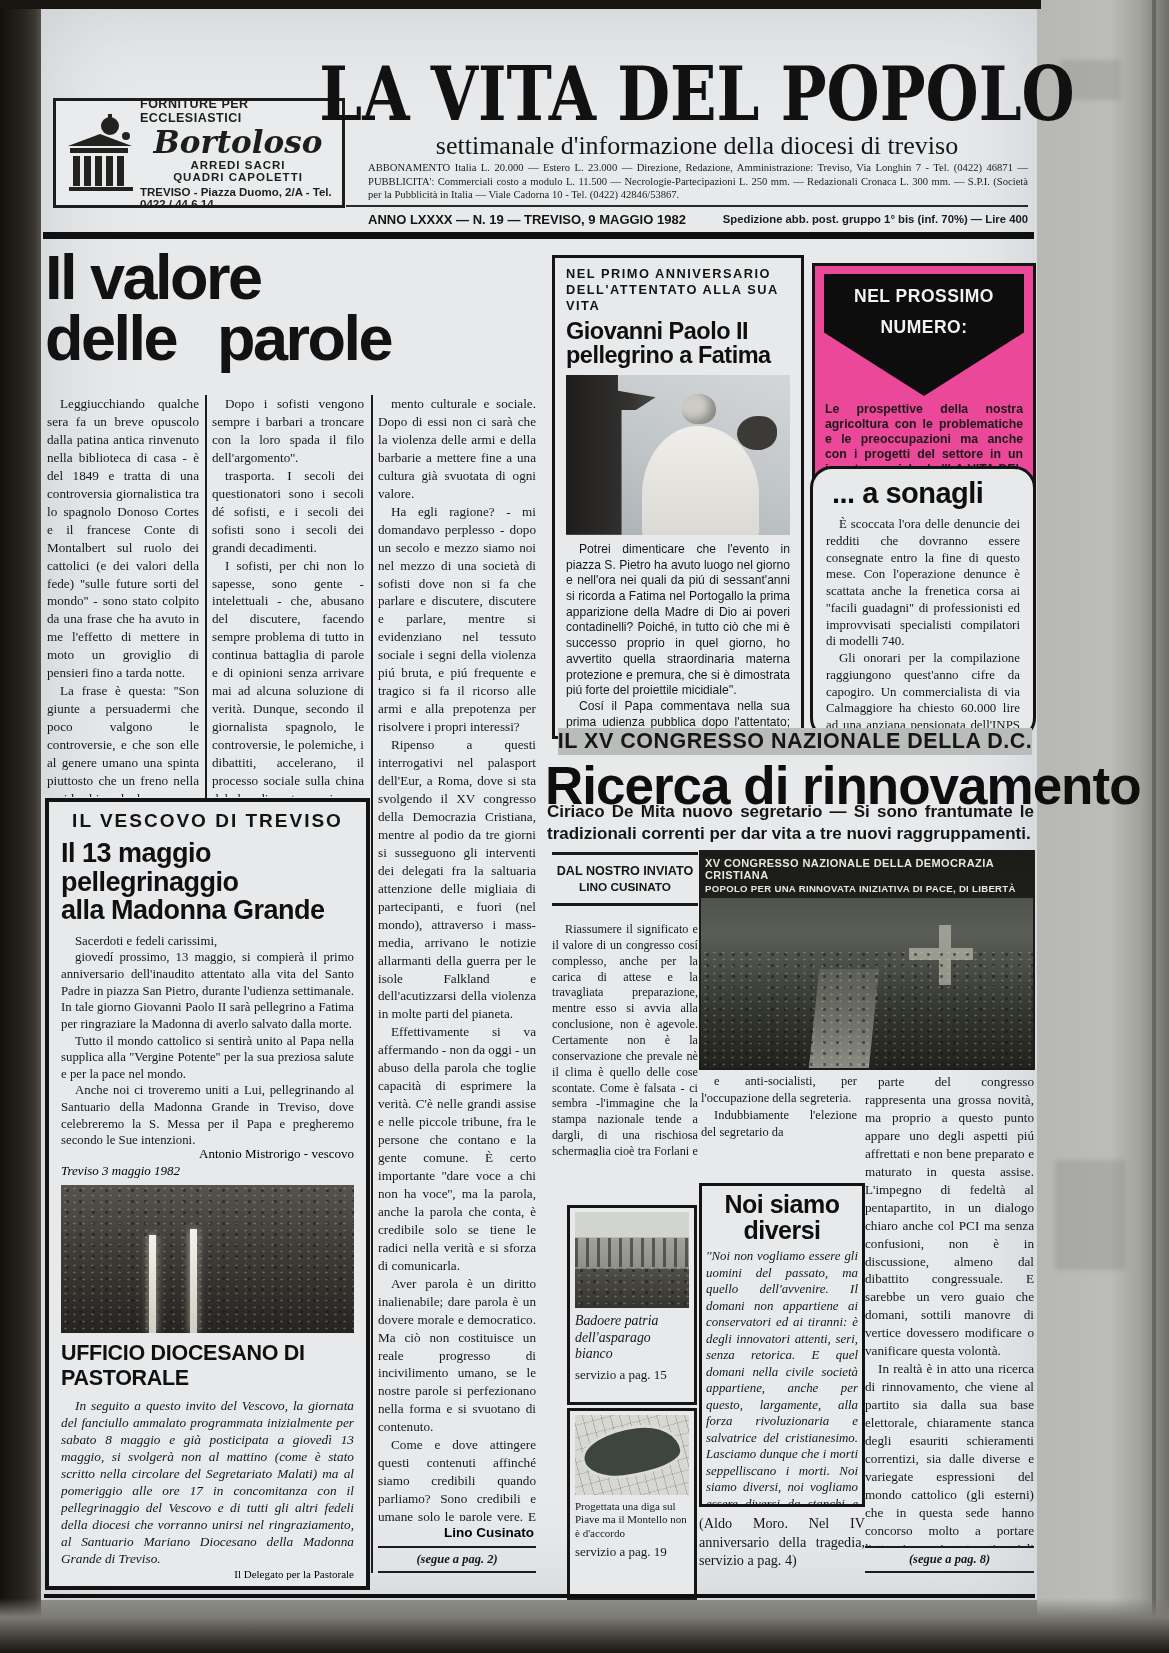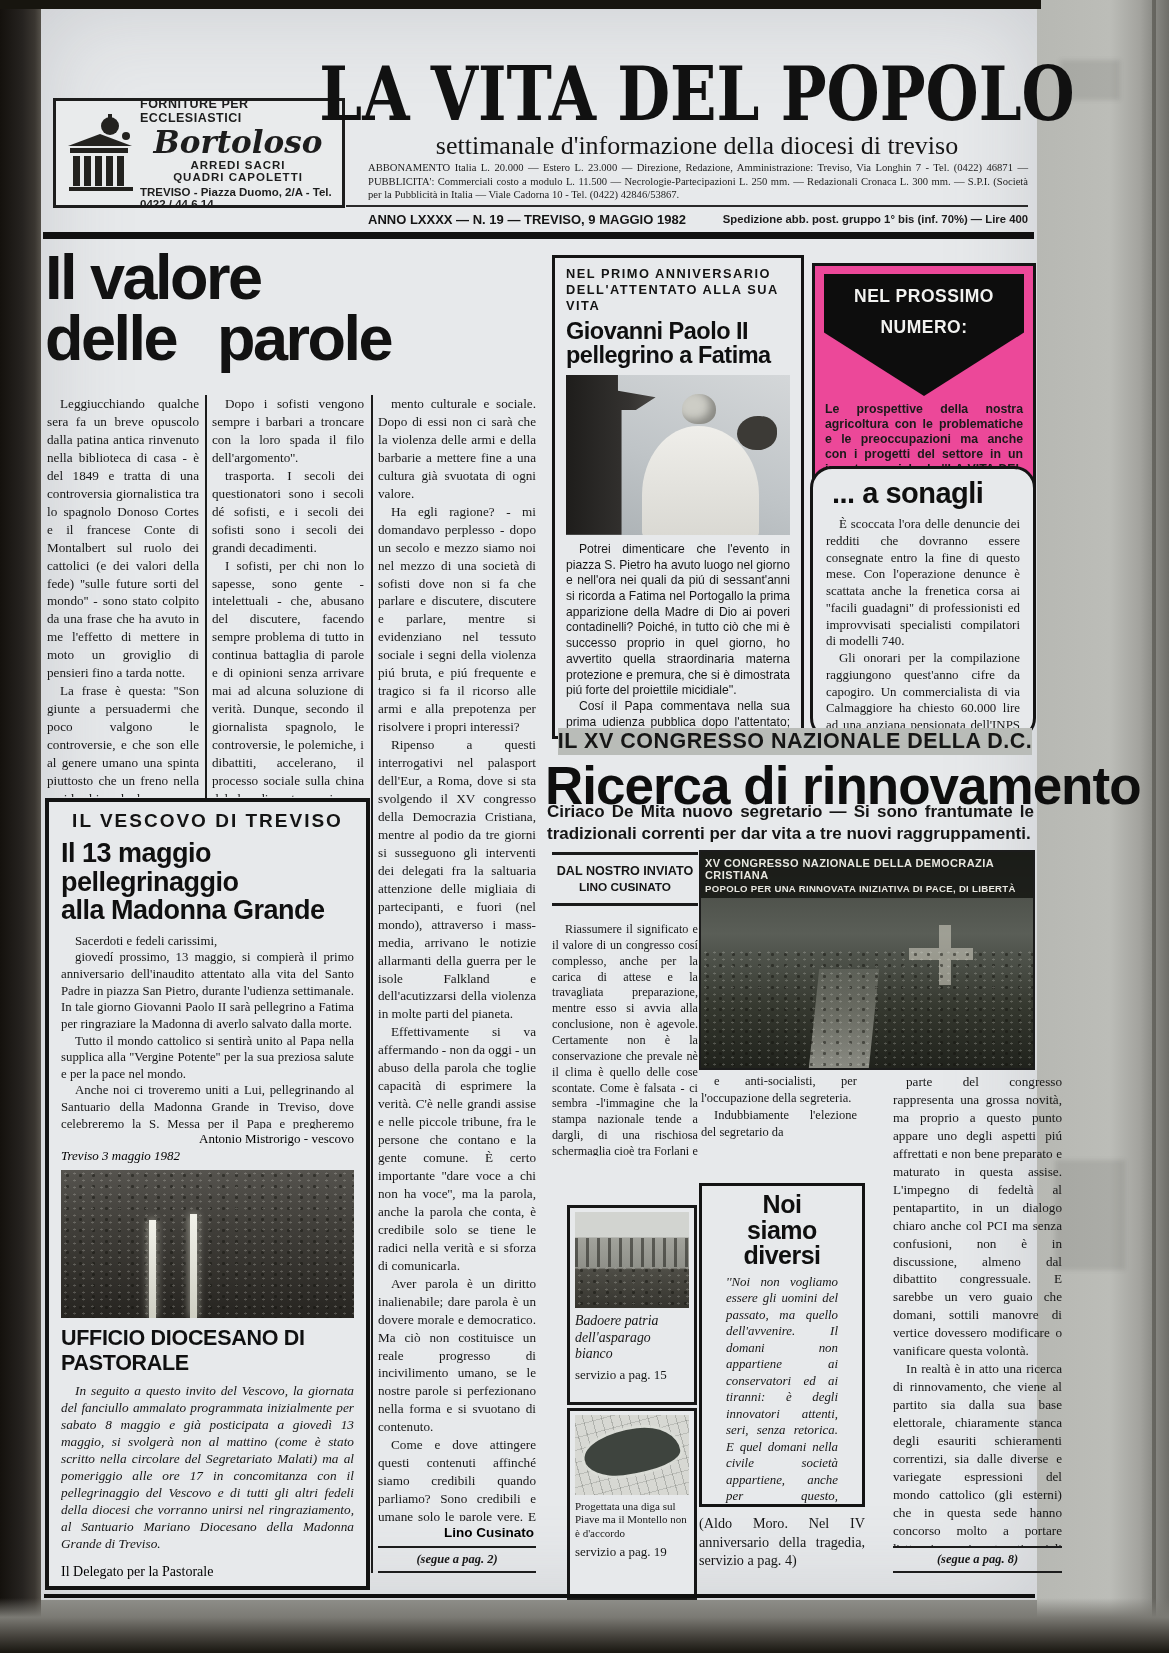--- a/index.html
+++ b/index.html
@@ -53,21 +53,21 @@
   #vescovo-letter{flex:1;overflow:hidden;font-size:12.8px;line-height:1.3;text-align:justify;color:#161616;}
   #vescovo-letter p{margin:0;text-indent:14px;}
   #vescovo-sig{text-align:right;font-size:13px;margin-top:2px;}
   #vescovo-date{font-style:italic;font-size:13px;margin:1px 0 4px;}
   #vescovo-photo{height:148px;margin:2px 0 6px;position:relative;overflow:hidden;background:linear-gradient(180deg,#55534e 0%,#403e39 40%,#262420 100%);}
   .crowd-noise{position:absolute;inset:0;background-image:radial-gradient(rgba(220,220,210,.25) 1px,transparent 1.6px),radial-gradient(rgba(20,20,15,.5) 1.4px,transparent 2px);background-size:9px 7px,13px 11px;}
   .candle{position:absolute;width:7px;background:linear-gradient(180deg,#f2f2ea,#cfcfc3);box-shadow:0 0 8px rgba(255,255,240,.6);}
   #pastorale-title{font-family:"Liberation Sans",sans-serif;font-weight:800;font-size:21.5px;letter-spacing:-.3px;color:#101010;margin:2px 0 6px;}
   #pastorale-text{font-style:italic;font-size:13.3px;line-height:1.28;text-align:justify;color:#161616;overflow:hidden;}
   #pastorale-text p{margin:0;text-indent:14px;}
-  #pastorale-delegate{font-size:14px;margin-top:12px;}
+  #pastorale-delegate{text-align:right;font-size:11px;margin-top:1px;}
 
   
   #pope-box{left:511px;top:246px;width:252px;height:484px;border:3px solid #141414;box-sizing:border-box;background:#e7e9eb;padding:8px 11px 6px;display:flex;flex-direction:column;}
   #pope-kicker{font-family:"Liberation Sans",sans-serif;font-weight:bold;font-size:12.8px;letter-spacing:1.5px;line-height:1.25;color:#131313;}
   #pope-headline{font-family:"Liberation Sans",sans-serif;font-weight:800;font-size:23.5px;line-height:1.04;letter-spacing:-.5px;color:#0f0f0f;margin:5px 0 7px;}
   #pope-photo{height:160px;position:relative;overflow:hidden;background:linear-gradient(200deg,#d4d7d9 0%,#bfc4c7 55%,#aab0b3 100%);margin-bottom:7px;}
   #pope-arch{position:absolute;left:0;top:0;width:40%;height:100%;background:linear-gradient(90deg,#1e1d1b 0%,#343230 70%,#4a4845 100%);clip-path:polygon(0 0,58% 0,58% 10%,100% 14%,78% 22%,62% 22%,62% 100%,0 100%);}
   #pope-figure{position:absolute;left:34%;bottom:-6px;width:52%;height:72%;background:linear-gradient(180deg,#efeeea,#d9d8d2);border-radius:48% 52% 12% 12%/60% 60% 8% 8%;}
   #pope-head{position:absolute;left:52%;top:12%;width:34px;height:30px;background:#cdcdc6;border-radius:50% 50% 45% 45%;box-shadow:inset -6px -4px 8px rgba(70,70,65,.5);}
   #pope-child{position:absolute;right:6%;top:26%;width:40px;height:34px;background:#3c3a36;border-radius:55% 45% 50% 50%;}
@@ -97,26 +97,26 @@
   #congress-col1{left:511px;top:913px;width:146px;height:234px;font-size:12.2px;line-height:1.3;}
   #congress-photo{left:658px;top:841px;width:336px;height:220px;border:2px solid #1c1c1c;box-sizing:border-box;position:absolute;overflow:hidden;background:linear-gradient(180deg,#42453f 0%,#5a5e57 38%,#35382f 72%,#20221c 100%);}
   #congress-banner{position:absolute;left:0;top:0;width:100%;padding:5px 4px 4px;box-sizing:border-box;background:rgba(18,20,16,.82);color:#e8e7e0;font-family:"Liberation Sans",sans-serif;font-weight:bold;text-align:left;}
   #congress-banner .bl1{font-size:11px;letter-spacing:.4px;}
   #congress-banner .bl2{font-size:9.6px;margin-top:2px;letter-spacing:.3px;}
   #congress-cross{position:absolute;right:18%;top:34%;width:64px;height:60px;opacity:.55;}
   #congress-cross::before{content:"";position:absolute;left:46%;top:0;width:12px;height:100%;background:#d8d5c8;}
   #congress-cross::after{content:"";position:absolute;left:0;top:38%;width:100%;height:12px;background:#d8d5c8;}
   #congress-aisle{position:absolute;left:34%;bottom:0;width:18%;height:46%;background:linear-gradient(180deg,rgba(210,210,200,.15),rgba(225,225,215,.55));transform:skewX(-6deg);}
   #congress-colA{left:660px;top:1064px;width:156px;height:108px;font-size:12.5px;}
-  #congress-colB{left:824px;top:1064px;width:169px;height:500px;display:flex;flex-direction:column;font-size:12.8px;padding-left:28px;}
+  #congress-colB{left:824px;top:1064px;width:169px;height:500px;display:flex;flex-direction:column;font-size:12.8px;}
   #congress-colB .body{flex:1;overflow:hidden;text-align:justify;}
   #congress-colB .body p{margin:0;text-indent:13px;}
 
   
-  #noi-box{left:658px;top:1174px;width:166px;height:324px;border:3.5px solid #131313;box-sizing:border-box;padding:4px 24px;overflow:hidden;background:#e7e9eb;}
+  #noi-box{left:658px;top:1174px;width:166px;height:324px;border:3.5px solid #131313;box-sizing:border-box;padding:4px 4px;overflow:hidden;background:#e7e9eb;}
   #noi-title{text-align:center;font-family:"Liberation Sans",sans-serif;font-weight:800;font-size:25px;line-height:1.02;letter-spacing:-.5px;color:#0f0f0f;margin:2px 0 5px;}
   #noi-quote{font-style:italic;font-size:12.9px;line-height:1.28;text-align:justify;color:#161616;}
   #aldo-moro{left:658px;top:1505px;width:166px;height:84px;font-size:14.2px;line-height:1.32;color:#161616;text-align:justify;}
 
   
   .teaser{border:3px solid #161616;box-sizing:border-box;background:#e7e9eb;padding:4px 5px;overflow:hidden;}
   #teaser1{left:526px;top:1196px;width:130px;height:200px;position:absolute;}
   #teaser1-photo{height:96px;position:relative;overflow:hidden;background:linear-gradient(180deg,#d2d4d0 0%,#d2d4d0 26%,#a2a39c 27%,#8f9089 58%,#4e4d46 60%,#35342e 100%);}
   .arches{position:absolute;left:0;top:27%;width:100%;height:30%;background:repeating-linear-gradient(90deg,rgba(30,30,25,.55) 0 3px,transparent 3px 11px);}
   #teaser1-caption{font-style:italic;font-size:13.8px;line-height:1.2;margin-top:5px;color:#161616;}

